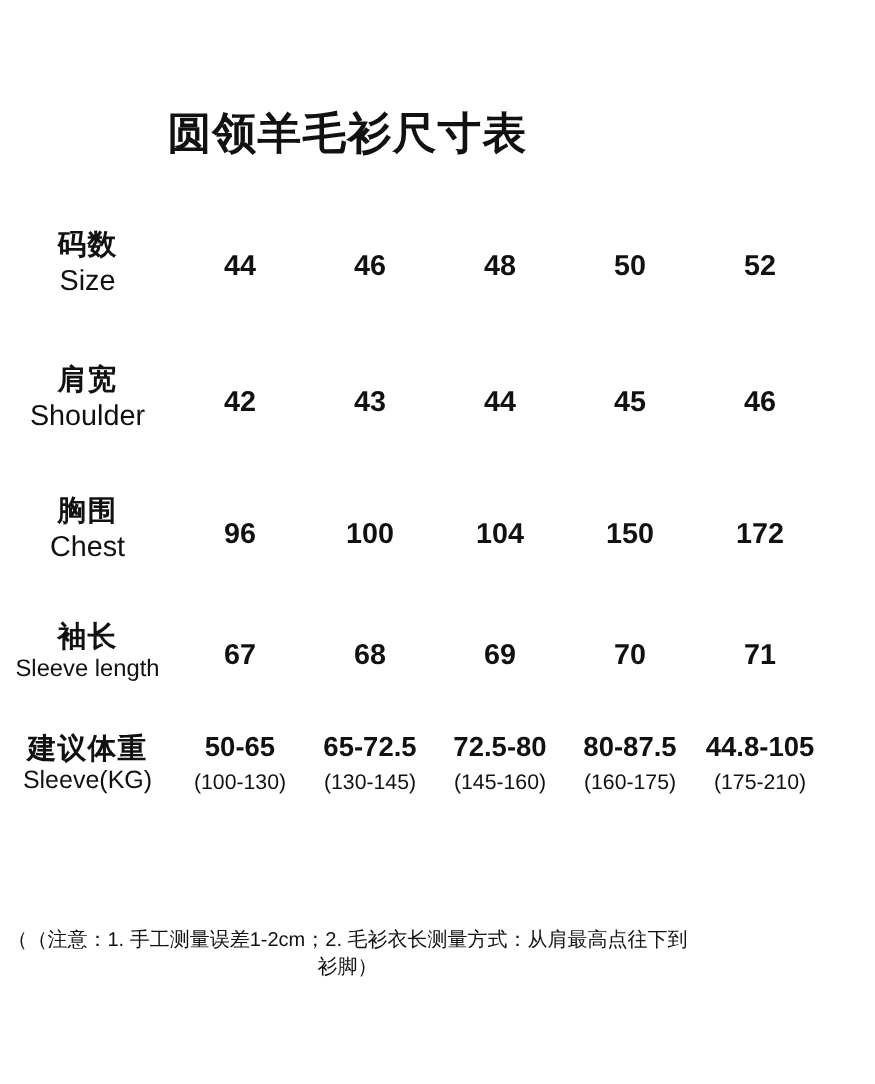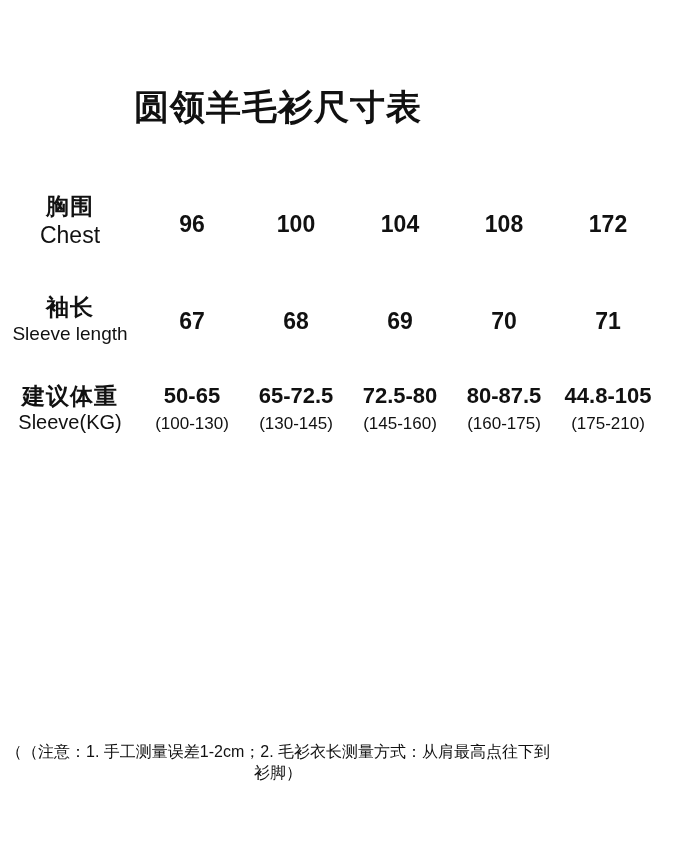--- a/index.html
+++ b/index.html
@@ -120,32 +120,54 @@
 </style>
 </head>
 <body>
 
 <div class="page">
 
   <div class="title">圆领羊毛衫尺寸表</div>
 
   <table class="size-table">
     <tbody>
-
-
+      <tr class="r-size">
+        <td class="rowhead">
+          <span class="rh-cn">码数</span>
+          <span class="rh-en">Size</span>
+        </td>
+        <td class="val">44</td>
+        <td class="val">46</td>
+        <td class="val">48</td>
+        <td class="val">50</td>
+        <td class="val">52</td>
+      </tr>
+
+
+      <tr class="r-shoulder">
+        <td class="rowhead">
+          <span class="rh-cn">肩宽</span>
+          <span class="rh-en">Shoulder</span>
+        </td>
+        <td class="val">42</td>
+        <td class="val">43</td>
+        <td class="val">44</td>
+        <td class="val">45</td>
+        <td class="val">46</td>
+      </tr>
 
       <tr class="r-chest">
         <td class="rowhead">
           <span class="rh-cn">胸围</span>
           <span class="rh-en">Chest</span>
         </td>
         <td class="val">96</td>
         <td class="val">100</td>
         <td class="val">104</td>
-        <td class="val">108</td>
+        <td class="val">150</td>
         <td class="val">172</td>
       </tr>
 
       <tr class="r-sleeve">
         <td class="rowhead">
           <span class="rh-cn">袖长</span>
           <span class="rh-en small">Sleeve length</span>
         </td>
         <td class="val">67</td>
         <td class="val">68</td>

